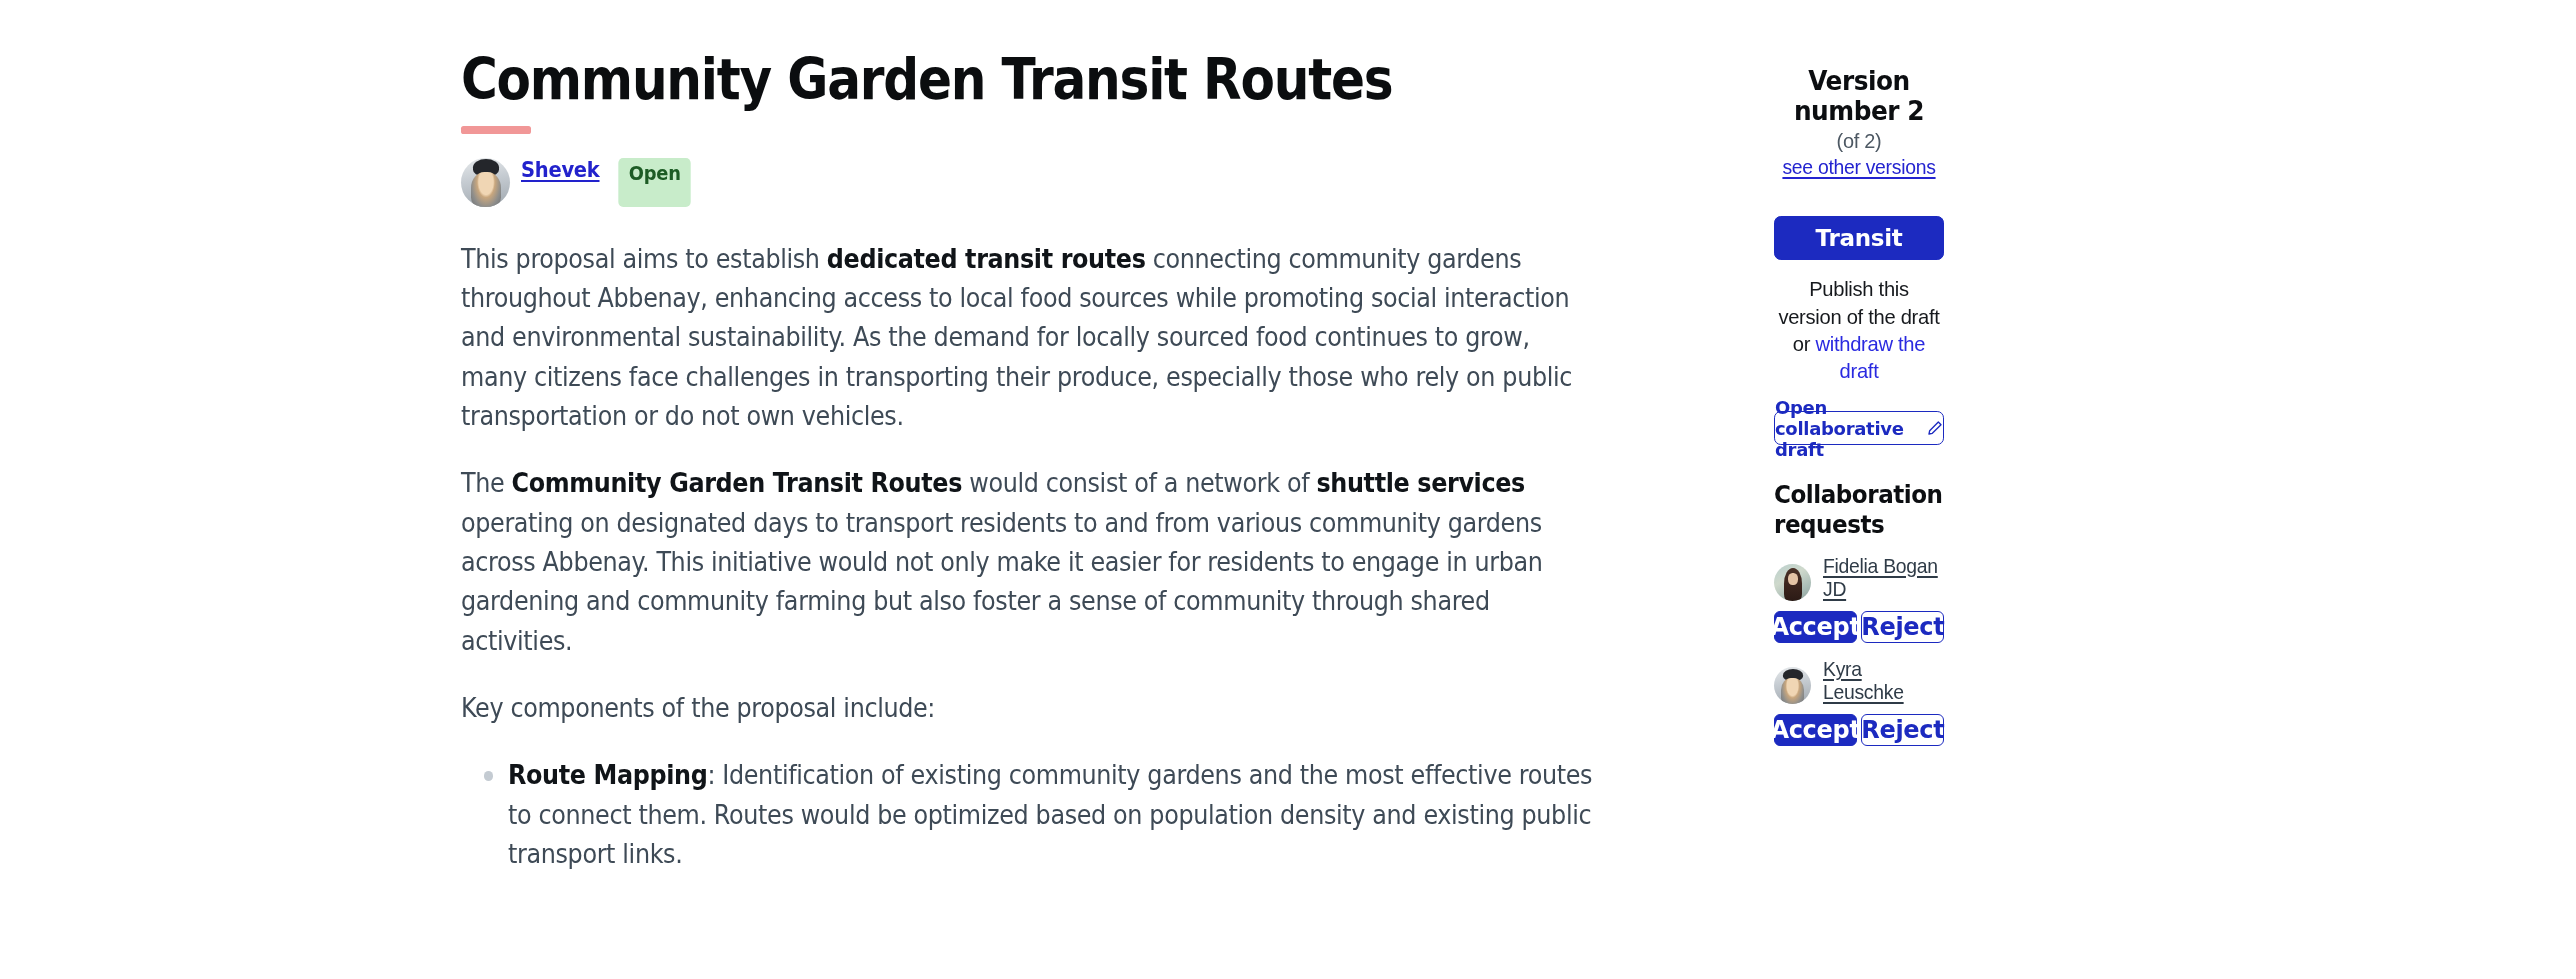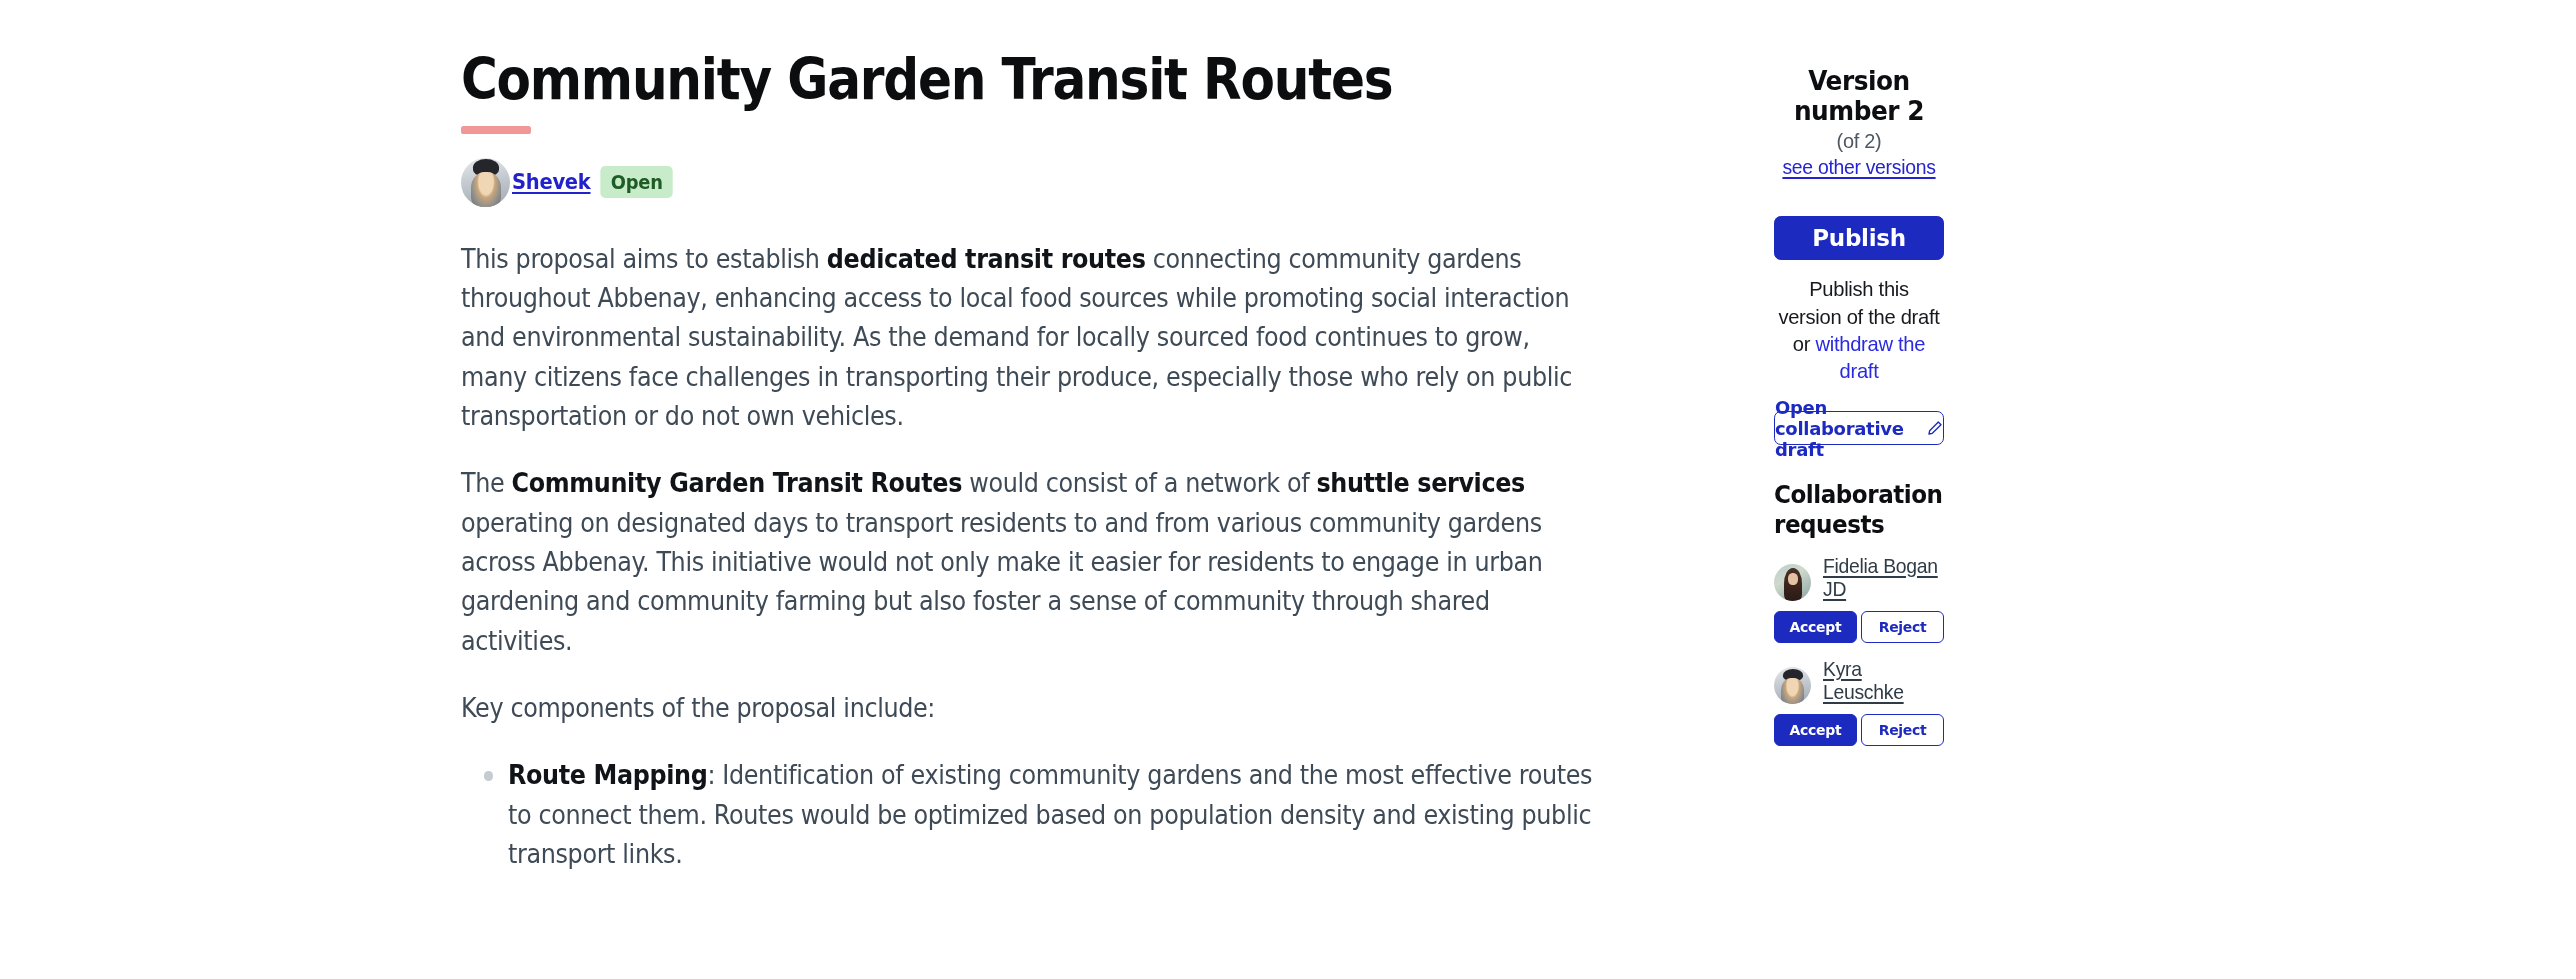--- a/index.html
+++ b/index.html
@@ -42,23 +42,22 @@
   .title-accent {
     margin-top: 15.3px;
     width: 70px;
     height: 7.7px;
     border-radius: 2.6px;
     background: #f19797;
   }
 
   .author-row {
     display: flex;
-    align-items: center;
     margin-top: 24px;
-    gap: 2px;
+    gap: 11px;
   }
 
   .avatar {
     border-radius: 50%;
     flex: 0 0 auto;
     overflow: hidden;
     position: relative;
     background: #c9ced4;
   }
   .avatar.lg { width: 49px; height: 49px; }
@@ -289,21 +288,21 @@
     cursor: pointer;
   }
   .req-actions {
     display: flex;
     gap: 4.3px;
     margin-top: 10.2px;
   }
   .req-btn {
     width: 83px;
     height: 32px;
-    font-size: 14px;
+    font-size: 24px;
     border-radius: 6px;
   }
 </style>
 </head>
 <body>
 
 <div class="page">
 
   <div class="main-col">
 
@@ -329,21 +328,21 @@
       </ul>
     </div>
   </div>
 
   <div class="sidebar">
 
     <h2 class="version-title">Version number 2</h2>
     <div class="version-of">(of 2)</div>
     <span class="version-link">see other versions</span>
 
-    <div class="btn btn-primary publish-btn">Publish</div>
+    <div class="btn btn-primary publish-btn">Transit</div>
 
     <div class="publish-help">
       <span>Publish this version of the draft or </span><span class="inline-link">withdraw the draft</span>
     </div>
 
     <div class="btn btn-outline edit-btn">
       <span>Open collaborative draft</span>
       <span class="pencil-ic">
         <svg width="16" height="16" viewBox="0 0 24 24" fill="none" stroke="#1c2ac0" stroke-width="2" stroke-linecap="round" stroke-linejoin="round">
           <path d="M17 3l4 4L8 20l-5 1 1-5L17 3z"></path>

